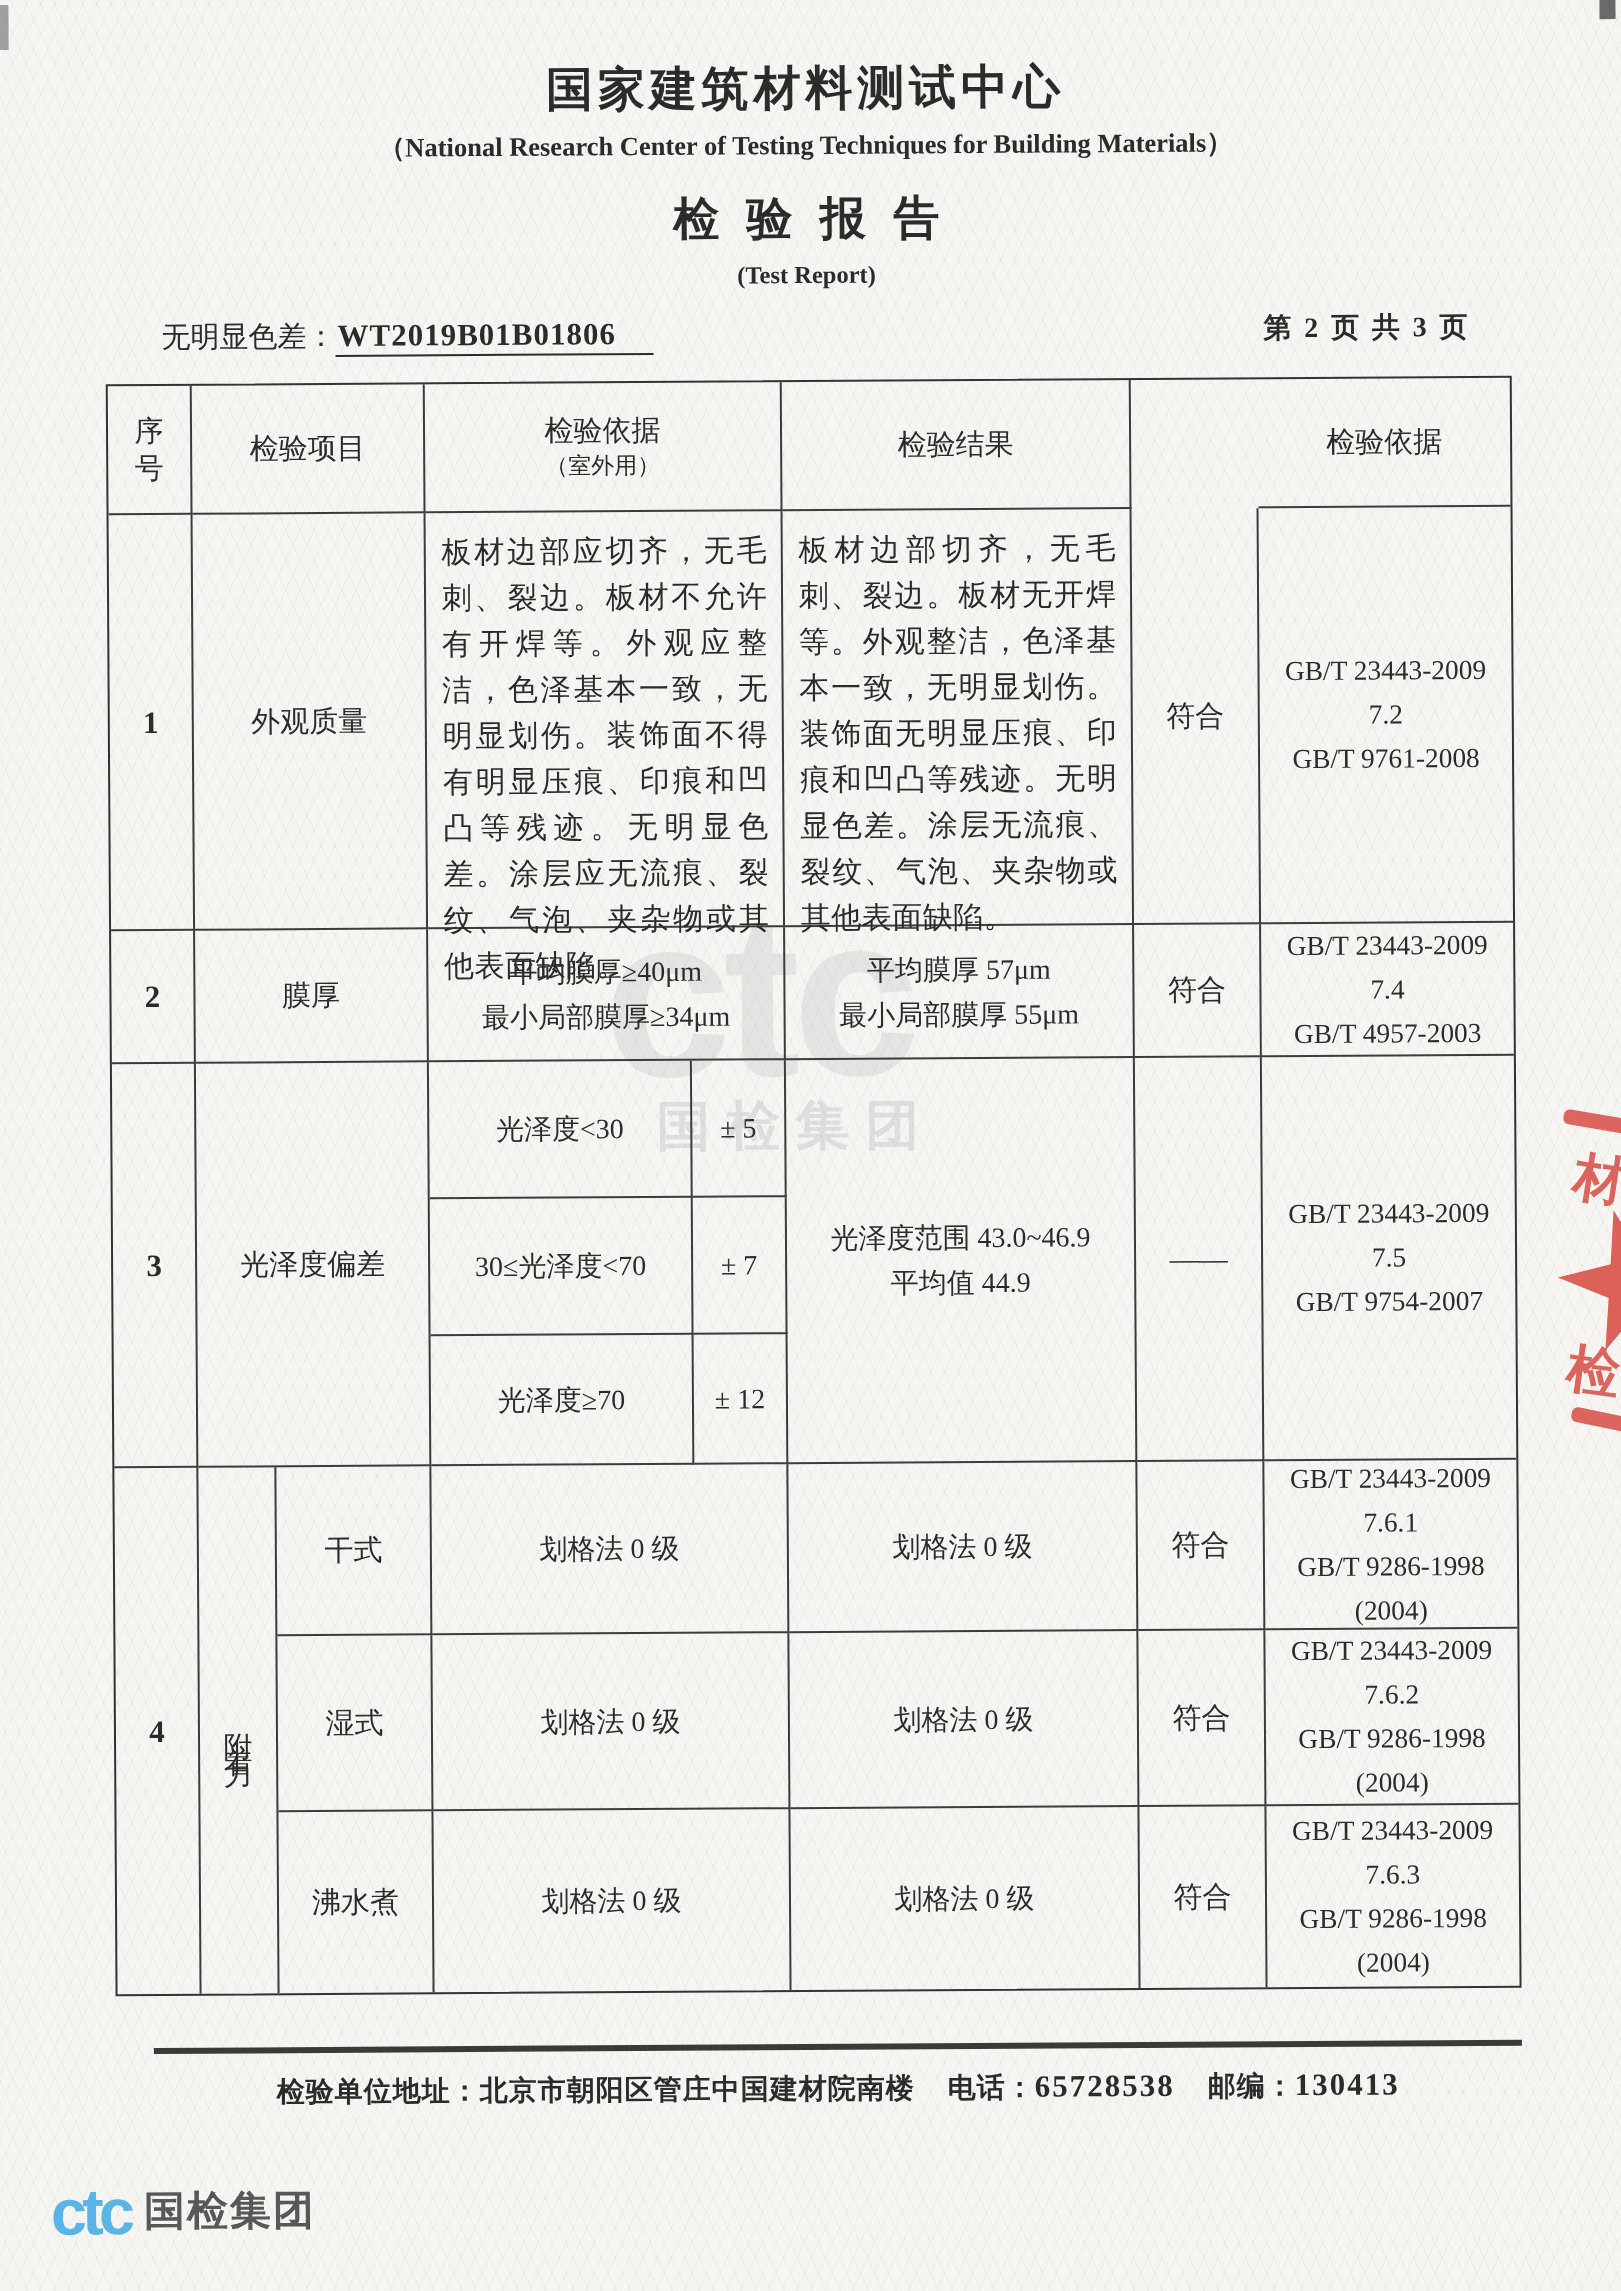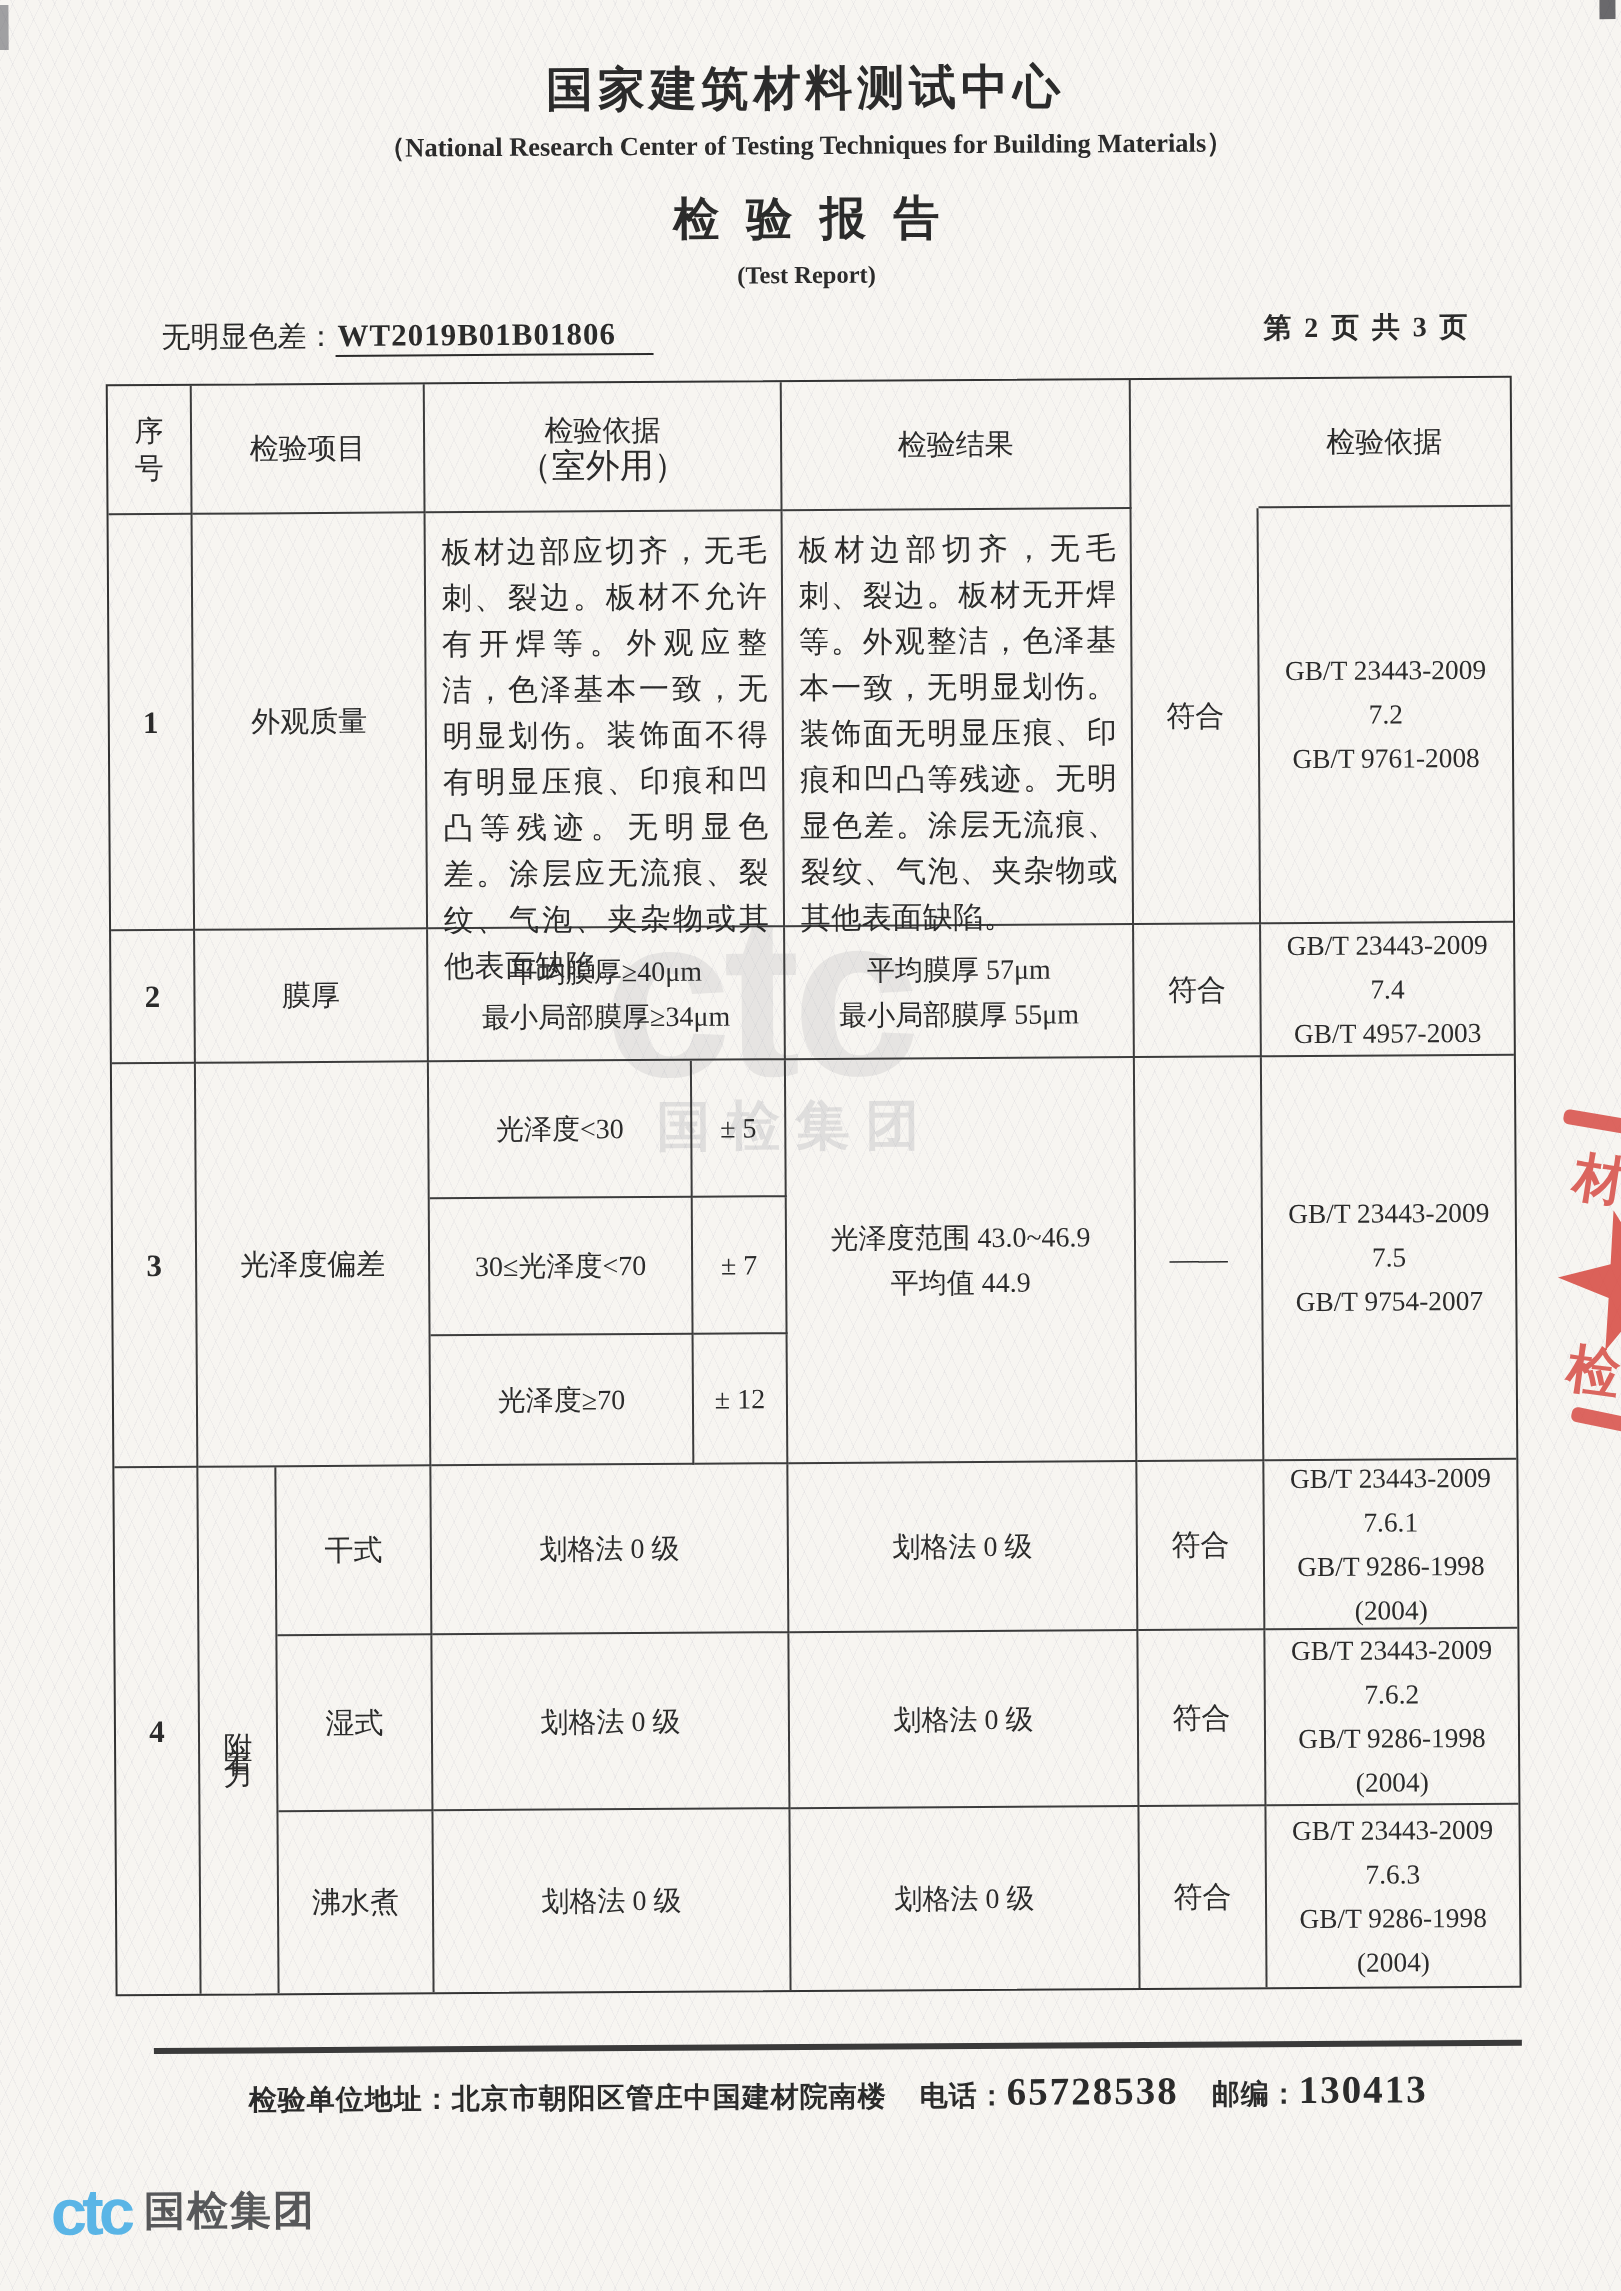--- a/index.html
+++ b/index.html
@@ -45,37 +45,37 @@
     display:flex;align-items:center;justify-content:center;text-align:center;
     font-size:29px;line-height:39px;box-sizing:border-box;}
   .nr{border-right:none;}
   .nb{border-bottom:none;}
   .pre{white-space:pre-line;}
   .para{display:block;text-align:justify;padding:15.7px 13.7px 0 15.7px;
     font-size:30px;line-height:46px;letter-spacing:0.5px;}
   .basis{font-size:27.4px;line-height:44px;}
   .seqnum{font-size:31px;font-weight:700;}
   .hdr{line-height:37px;}
-  .hdr-sub{font-size:34px;line-height:33px;}
+  .hdr-sub{font-size:23px;line-height:33px;}
   .vert{writing-mode:vertical-rl;text-orientation:upright;letter-spacing:13.7px;font-size:29px;}
   .gloss{font-size:28px;line-height:45px;}
 
   
   .stamp{position:absolute;color:#d6463e;opacity:.82;}
   .stamp-bar{background:#d6463e;border-radius:5.9px;}
   .stamp-char{font-size:53px;font-weight:700;}
   .star{position:absolute;width:147px;height:147px;background:#d6463e;opacity:.85;
     clip-path:polygon(50% 0%,61% 35%,98% 35%,68% 57%,79% 91%,50% 70%,21% 91%,32% 57%,2% 35%,39% 35%);
     transform:rotate(-14deg);}
 
   
   .foot-rule{position:absolute;left:147px;top:2044px;width:1368px;height:5.9px;background:#3a3a3a;}
   .footer{position:absolute;left:147px;top:2070px;width:1368px;display:flex;
     justify-content:center;align-items:baseline;gap:33px;font-size:28px;font-weight:700;letter-spacing:1px;}
-  .footer .num{font-size:39px;letter-spacing:2px;}
+  .footer .num{font-size:31px;letter-spacing:2px;}
 
   
   .logo{position:absolute;left:43px;top:2178px;display:flex;align-items:center;gap:13.7px;}
   .logo-ctc{font-family:"Liberation Sans","DejaVu Sans",sans-serif;font-size:65px;font-weight:700;
     letter-spacing:-4.9px;color:#5ab5e6;line-height:59px;}
   .logo-name{font-size:41px;font-weight:700;color:#57585a;letter-spacing:2px;}
 </style>
 </head>
 <body>
 

